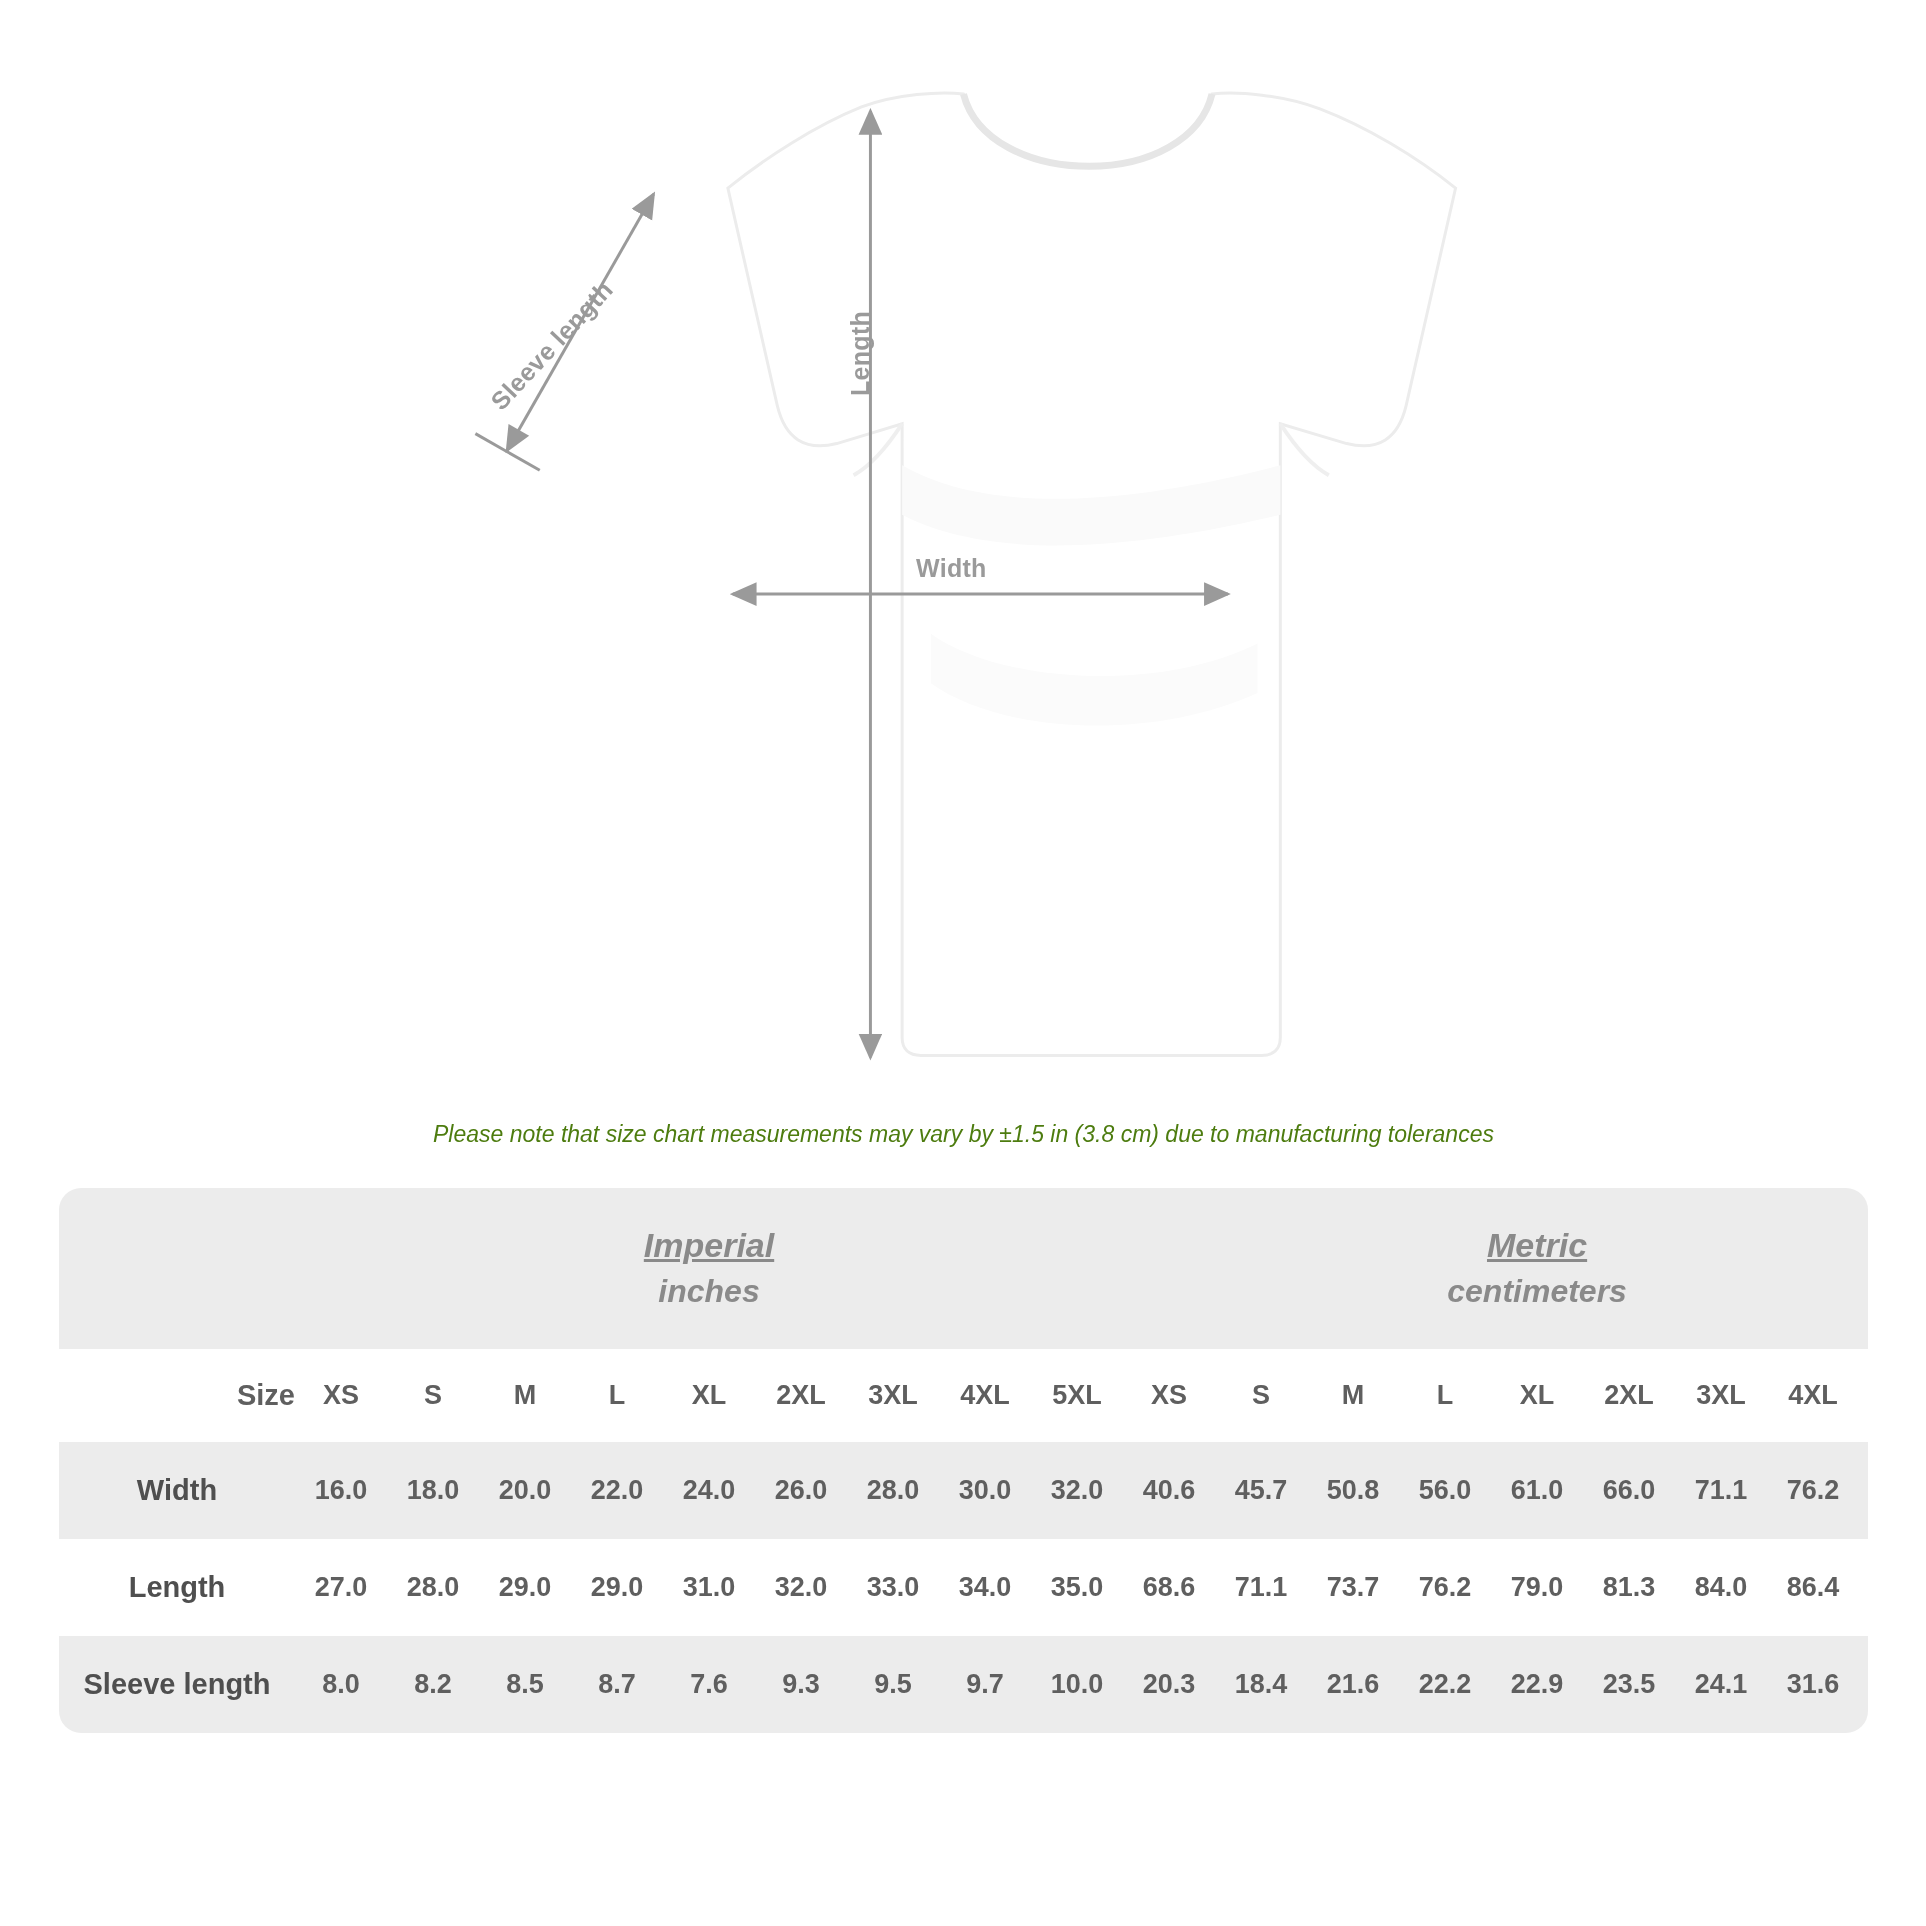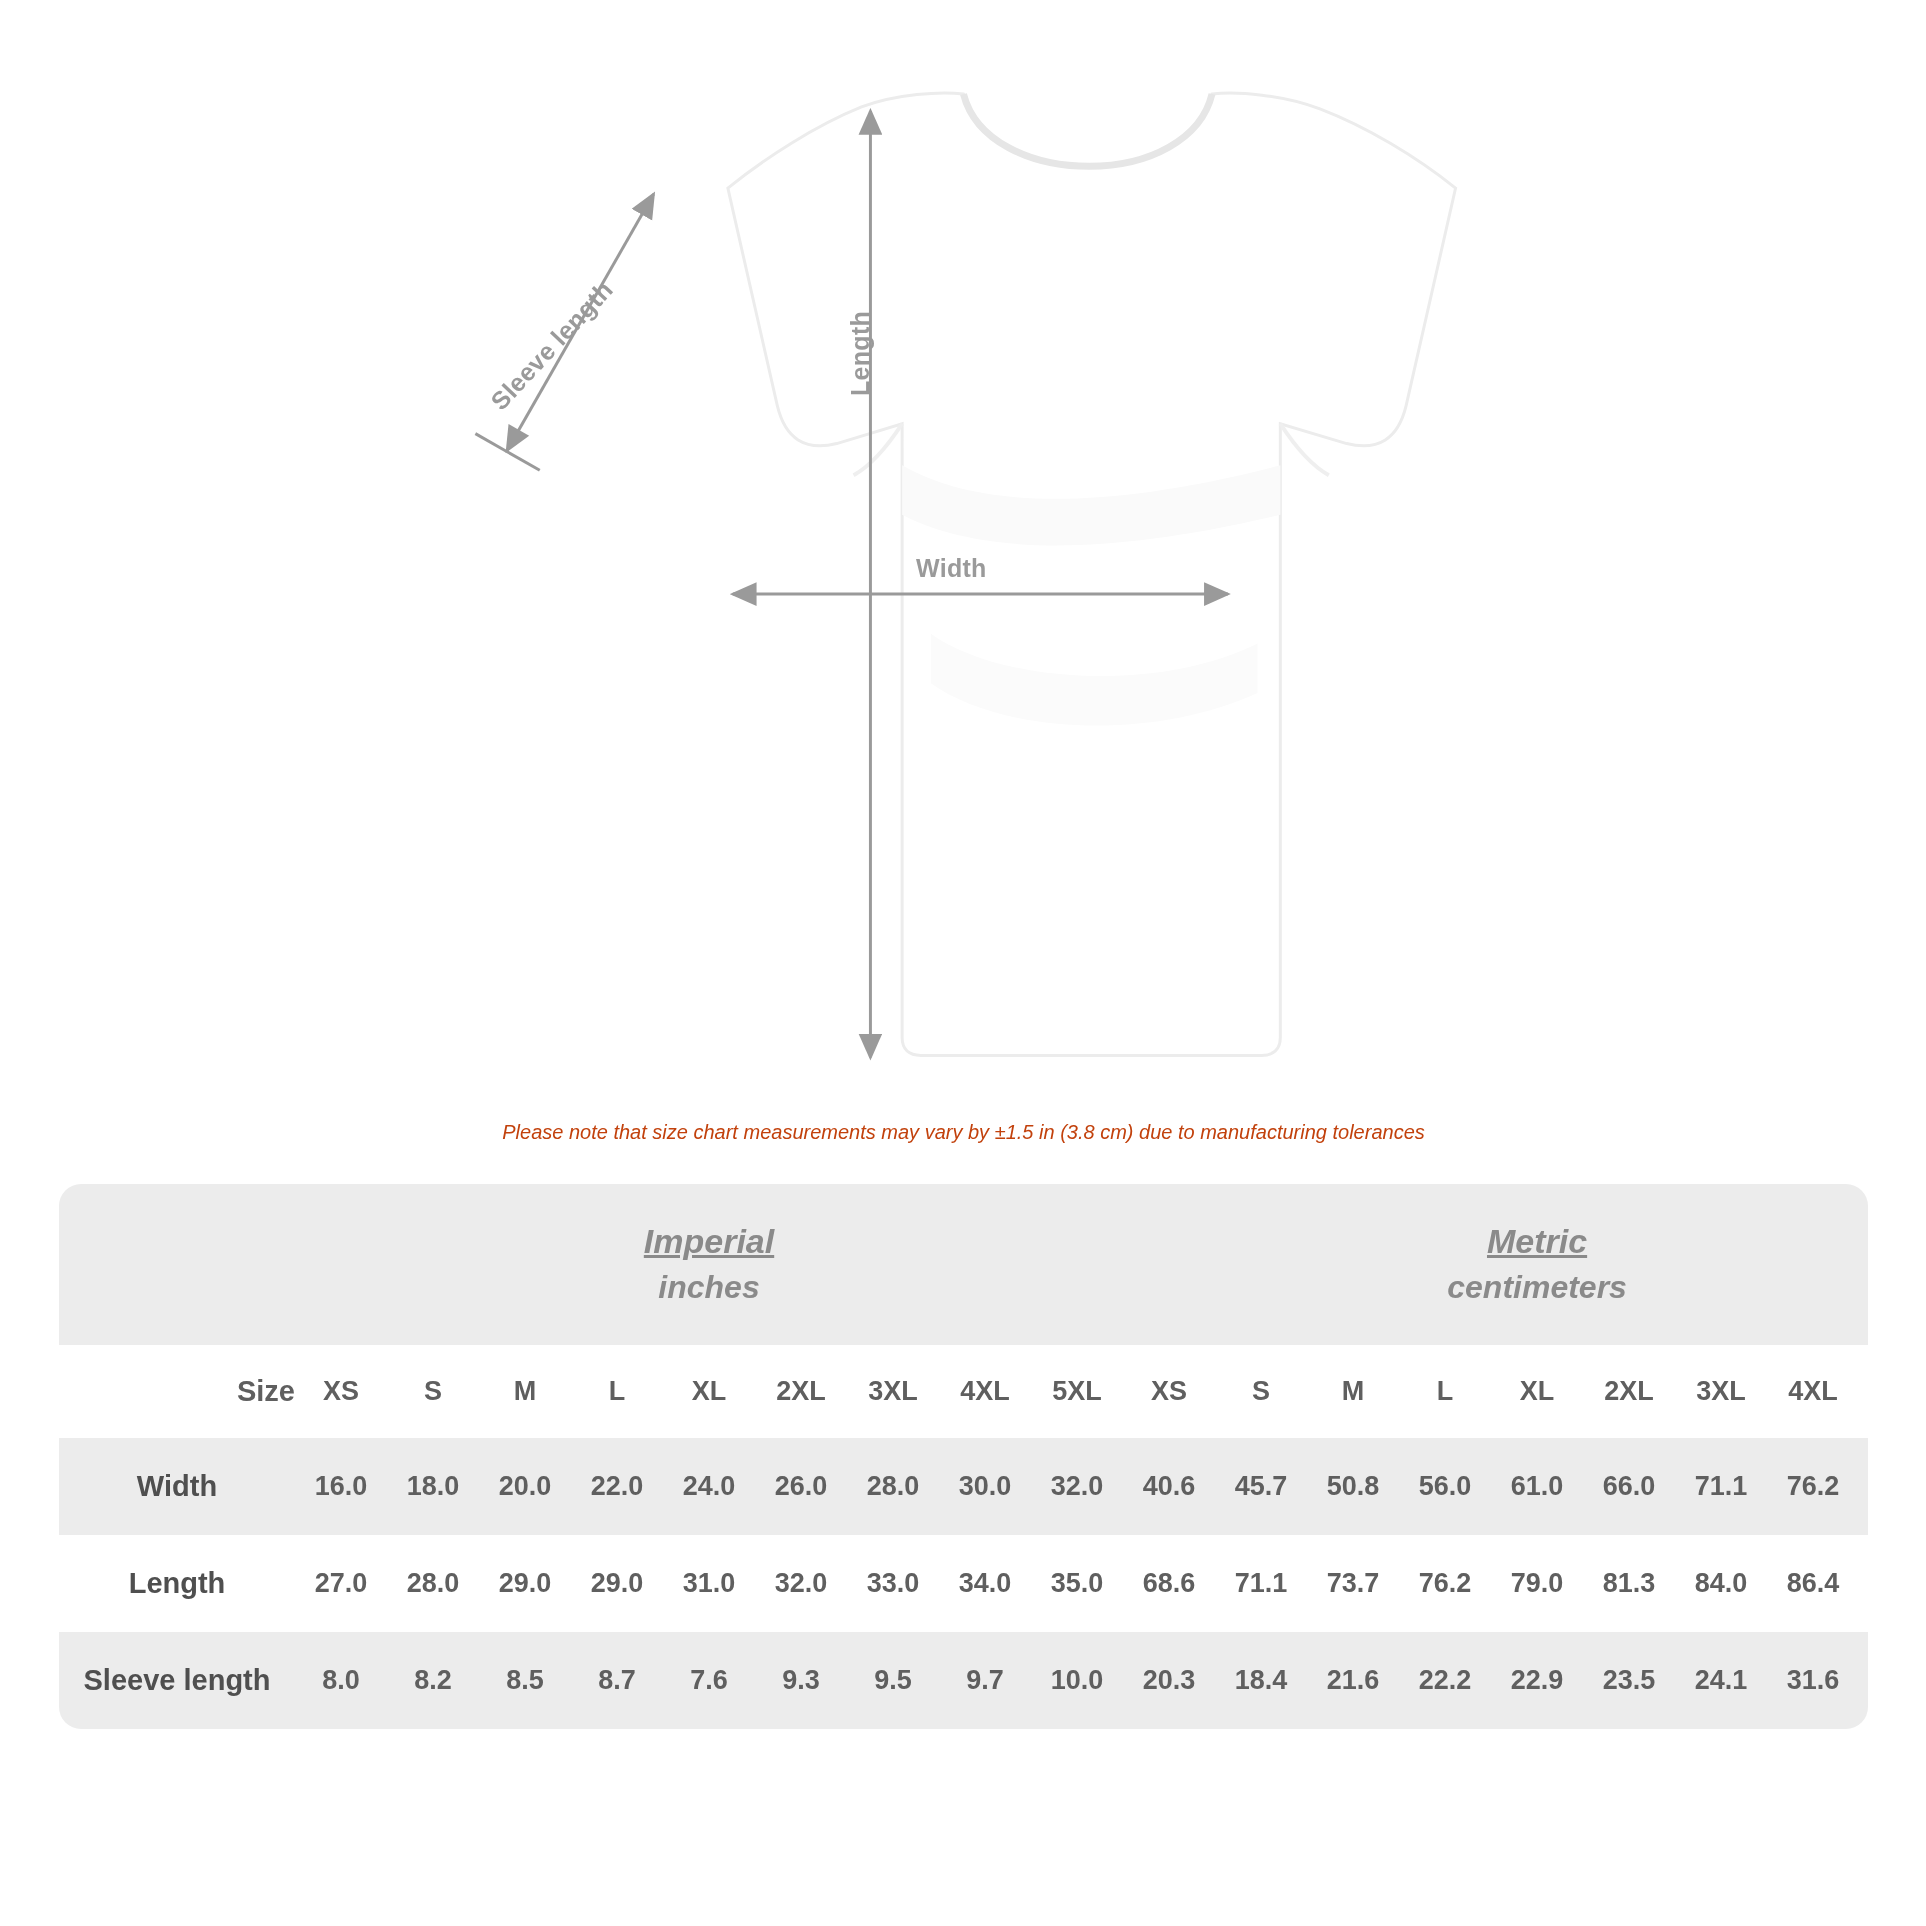--- a/index.html
+++ b/index.html
@@ -61,23 +61,23 @@
   .chart-title {
     text-align: center;
     font-size: 44px;
     font-weight: bold;
     color: #1a1a1a;
     margin: 26px 0 0 0;
     letter-spacing: -0.2px;
   }
   .chart-note {
     text-align: center;
-    font-size: 20px;
+    font-size: 23px;
     font-style: italic;
-    color: #c2410c;
+    color: #4d7c0f;
     margin: 22px 0 0 0;
   }
 
   
   .table-wrap {
     margin: 40px 59px 0 59px;
     border-radius: 22px;
     overflow: hidden;
     background: #ffffff;
   }

